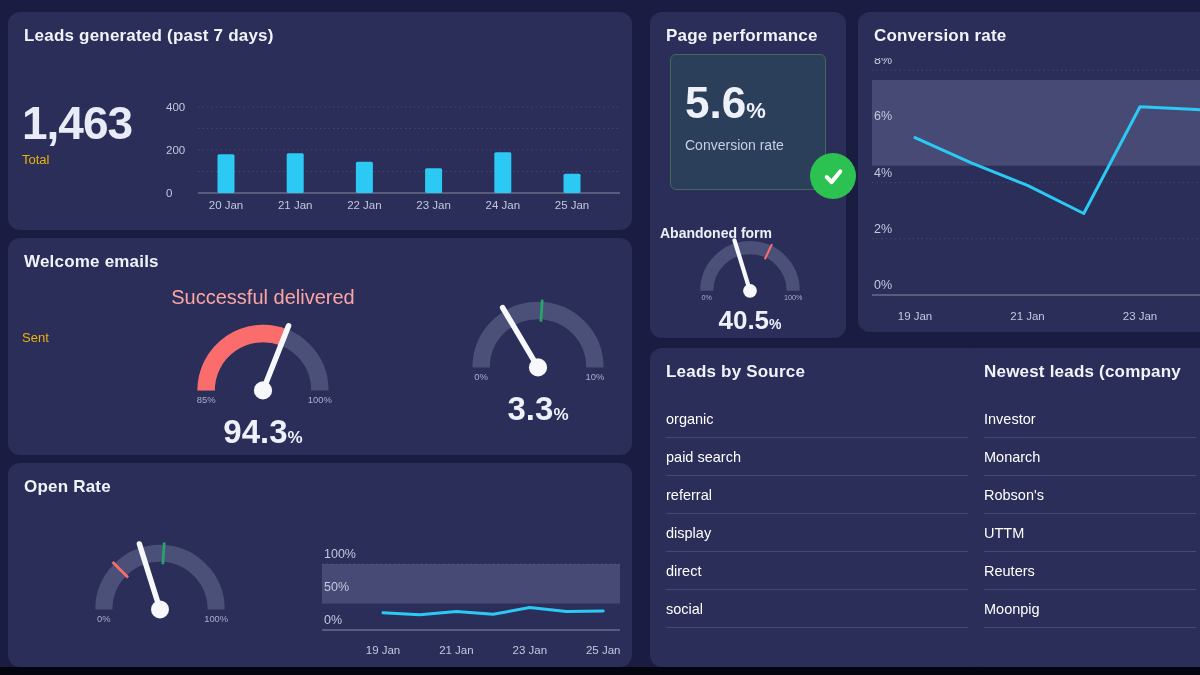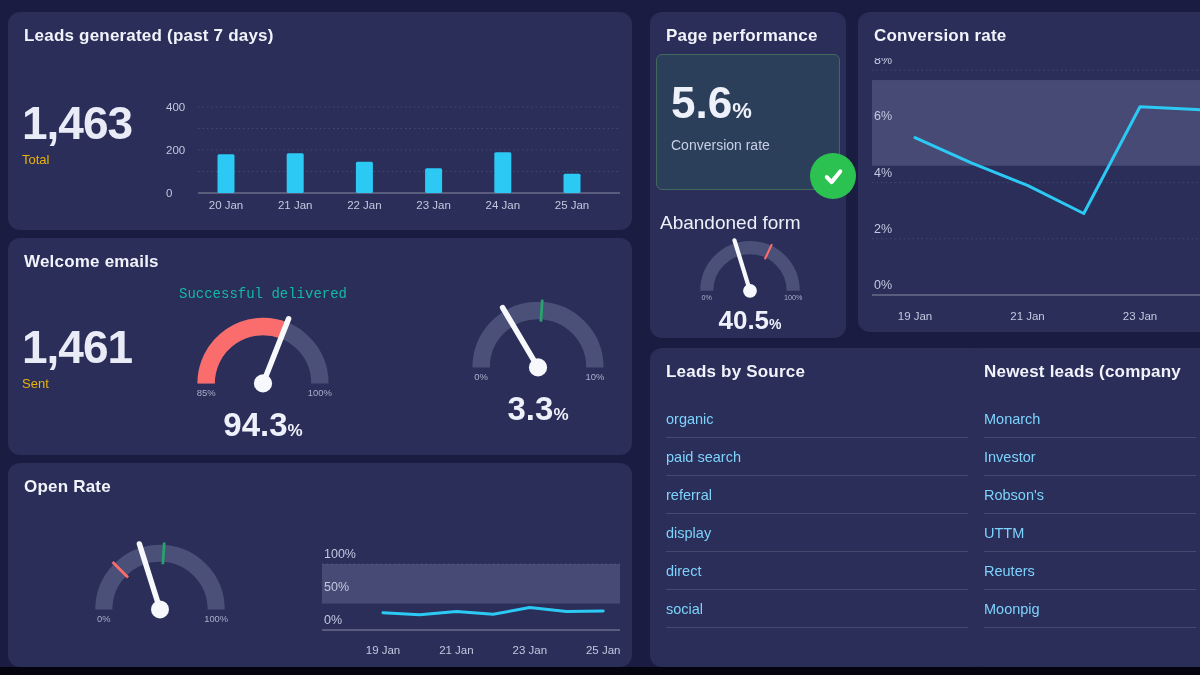--- a/index.html
+++ b/index.html
@@ -21,49 +21,49 @@
   #p-source{left:650px;top:348px;width:366px;height:319px;}
   #p-newest{left:968px;top:348px;width:244px;height:319px;}
 
   .big-stat{position:absolute;left:14px;}
   .big-stat .v{font-size:46px;font-weight:600;color:#e9ebf7;letter-spacing:-1px;line-height:1;}
   .big-stat .l{font-size:13px;color:#eab308;margin-top:6px;}
 
   svg text{font-family:"Liberation Sans",sans-serif;}
 
   .gauge-box{position:absolute;width:200px;text-align:center;}
-  .gauge-label{font-size:14px;color:#14b8a6;white-space:nowrap;font-family:Liberation Mono, monospace;}
+  .gauge-label{font-size:20px;color:#fca5a5;white-space:nowrap;}
   .gauge-value{color:#eef0fa;font-weight:700;line-height:1;margin-top:2px;}
   .gauge-value .gv{font-size:33px;}
   .gauge-value .gu{font-size:17px;}
   .gauge-value.lg .gv{font-size:36px;}
   .gauge-value.lg .gu{font-size:18px;}
   .gauge-value.sm .gv{font-size:26px;}
   .gauge-value.sm .gu{font-size:14px;}
 
   .metric-card{
-    position:absolute;left:6px;top:42px;width:184px;height:136px;
+    position:absolute;left:20px;top:42px;width:156px;height:136px;
     background:#2b3f5b;border:1px solid #43685c;border-radius:6px;box-sizing:border-box;
   }
   .mc-val{position:absolute;left:14px;top:26px;color:#eef0fa;font-weight:700;line-height:1;}
   .mc-val .n{font-size:44px;}
   .mc-val .u{font-size:22px;}
   .mc-label{position:absolute;left:14px;top:82px;font-size:14px;color:#c9cfe4;}
   .check-badge{
     position:absolute;left:160px;top:141px;width:46px;height:46px;border-radius:50%;
     background:#2bc252;display:flex;align-items:center;justify-content:center;z-index:4;
   }
-  .section-label{position:absolute;left:10px;top:200px;font-size:19px;font-weight:400;color:#eef0f9;}
+  .section-label{position:absolute;left:10px;top:213px;font-size:14px;font-weight:700;color:#eef0f9;}
 
   .rows{position:absolute;left:16px;right:16px;top:52px;}
   .trow{
     height:37px;display:flex;align-items:center;justify-content:space-between;
     border-bottom:1px solid rgba(255,255,255,0.13);
   }
-  .trow .tl{font-size:14.5px;color:#7dd3fc;}
+  .trow .tl{font-size:14.5px;color:#ffffff;}
   .trow .tv{font-size:15px;font-weight:700;color:#eceef8;}
 
   .bottom-bar{position:absolute;left:0;bottom:0;width:1200px;height:8px;background:#050510;z-index:9;}
 </style>
 </head>
 <body>
 
 <div class="panel" id="p-leads">
   <div class="panel-title">Leads generated (past 7 days)</div>
   <div class="big-stat" style="top:88px;">
@@ -90,21 +90,20 @@
       <rect x="336.3" y="60.15" width="17" height="40.85" fill="#2bc9f4" rx="1.5"></rect>
       <text x="344.8" y="117" font-size="11.5" fill="#c3c8e0" text-anchor="middle">24 Jan</text>
       <rect x="405.5" y="81.65" width="17" height="19.349999999999994" fill="#2bc9f4" rx="1.5"></rect>
       <text x="414" y="117" font-size="11.5" fill="#c3c8e0" text-anchor="middle">25 Jan</text>
     </svg>
 </div>
 
 <div class="panel" id="p-welcome">
   <div class="panel-title">Welcome emails</div>
   <div class="big-stat" style="top:86px;">
-    <div class="v">1,461</div>
     <div class="l">Sent</div>
   </div>
   <div class="gauge-box" style="left:155px;top:48px;">
     <div class="gauge-label">Successful delivered</div>
     <svg id="g-delivered" viewBox="0 0 200 122" style="width:158px;margin-top:4px;">
         <path d="M 28.00 98.00 A 72 72 0 0 1 172.00 98.00" fill="none" stroke="#4b5078" stroke-width="22"></path>
         <path d="M 28.00 98.00 A 72 72 0 0 1 126.50 31.06" fill="none" stroke="#fb6d6d" stroke-width="22"></path>
         <line x1="100" y1="98" x2="132.3949606362516" y2="16.17966924183385" stroke="#f7f8fc" stroke-width="7" stroke-linecap="round"></line>
         <circle cx="100" cy="98" r="11.5" fill="#f7f8fc"></circle>
         <text x="28" y="114" font-size="12" fill="#a9aecb" text-anchor="middle">85%</text>
@@ -233,26 +232,26 @@
         <span class="tl">social</span>
         <span class="tv">6</span>
       </div>
     </div>
 </div>
 
 <div class="panel" id="p-newest">
   <div class="panel-title">Newest leads (company</div>
   <div class="rows" id="newest-rows">
       <div class="trow">
+        <span class="tl">Investor</span>
+      </div>
+      <div class="trow">
         <span class="tl">Monarch</span>
       </div>
       <div class="trow">
-        <span class="tl">Investor</span>
-      </div>
-      <div class="trow">
         <span class="tl">Robson's</span>
       </div>
       <div class="trow">
         <span class="tl">UTTM</span>
       </div>
       <div class="trow">
         <span class="tl">Reuters</span>
       </div>
       <div class="trow">
         <span class="tl">Moonpig</span>

